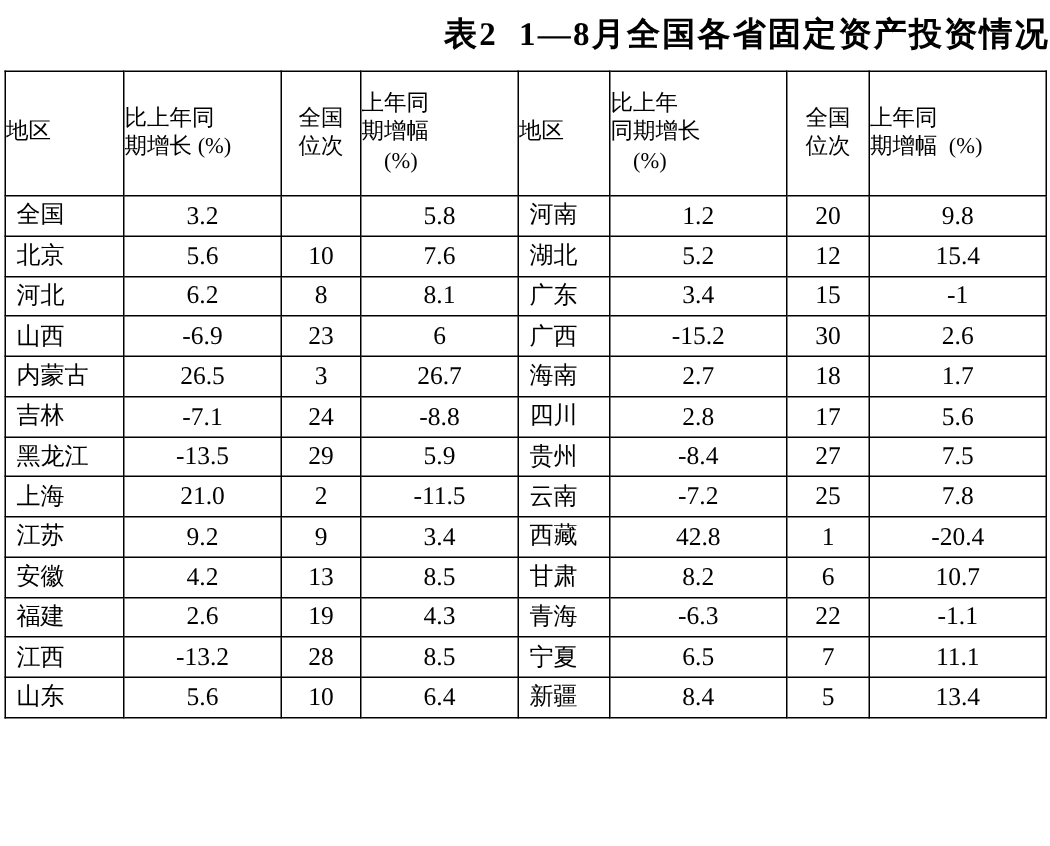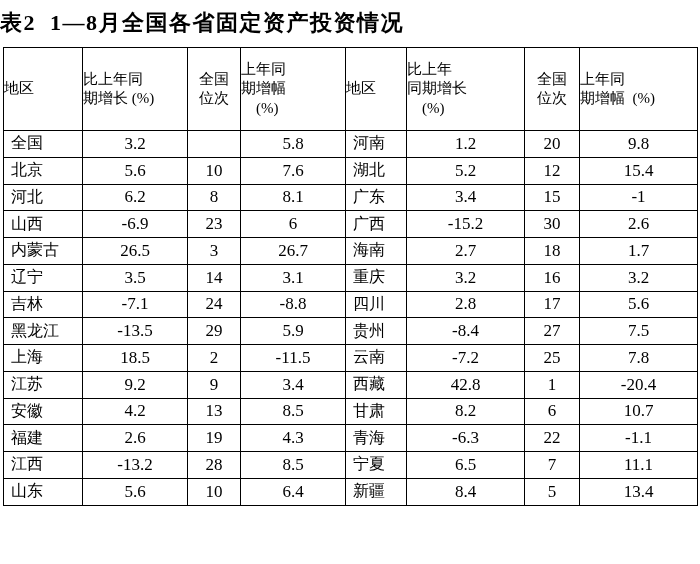--- a/index.html
+++ b/index.html
@@ -16,21 +16,21 @@
     width: 700px;
     height: 564px;
     background: #ffffff;
     overflow: hidden;
   }
   .doc-title {
     position: absolute;
     top: 8px;
     left: 0;
     width: 100%;
-    text-align: left;
+    text-align: right;
     font-size: 22px;
     font-weight: bold;
     letter-spacing: 1.5px;
     white-space: pre;
   }
   table.data-table {
     position: absolute;
     top: 47px;
     left: 3px;
     width: 694px;
@@ -142,30 +142,20 @@
           <td class="region-cell">内蒙古</td>
           <td class="growth-cell">26.5</td>
           <td class="rank-cell">3</td>
           <td class="prev-cell">26.7</td>
           <td class="region-cell">海南</td>
           <td class="growth-cell">2.7</td>
           <td class="rank-cell">18</td>
           <td class="prev-cell">1.7</td>
         </tr>
         <tr>
-          <td class="region-cell">辽宁</td>
-          <td class="growth-cell">3.5</td>
-          <td class="rank-cell">14</td>
-          <td class="prev-cell">3.1</td>
-          <td class="region-cell">重庆</td>
-          <td class="growth-cell">3.2</td>
-          <td class="rank-cell">16</td>
-          <td class="prev-cell">3.2</td>
-        </tr>
-        <tr>
           <td class="region-cell">吉林</td>
           <td class="growth-cell">-7.1</td>
           <td class="rank-cell">24</td>
           <td class="prev-cell">-8.8</td>
           <td class="region-cell">四川</td>
           <td class="growth-cell">2.8</td>
           <td class="rank-cell">17</td>
           <td class="prev-cell">5.6</td>
         </tr>
         <tr>
@@ -173,21 +163,21 @@
           <td class="growth-cell">-13.5</td>
           <td class="rank-cell">29</td>
           <td class="prev-cell">5.9</td>
           <td class="region-cell">贵州</td>
           <td class="growth-cell">-8.4</td>
           <td class="rank-cell">27</td>
           <td class="prev-cell">7.5</td>
         </tr>
         <tr>
           <td class="region-cell">上海</td>
-          <td class="growth-cell">18.5</td>
+          <td class="growth-cell">21.0</td>
           <td class="rank-cell">2</td>
           <td class="prev-cell">-11.5</td>
           <td class="region-cell">云南</td>
           <td class="growth-cell">-7.2</td>
           <td class="rank-cell">25</td>
           <td class="prev-cell">7.8</td>
         </tr>
         <tr>
           <td class="region-cell">江苏</td>
           <td class="growth-cell">9.2</td>

